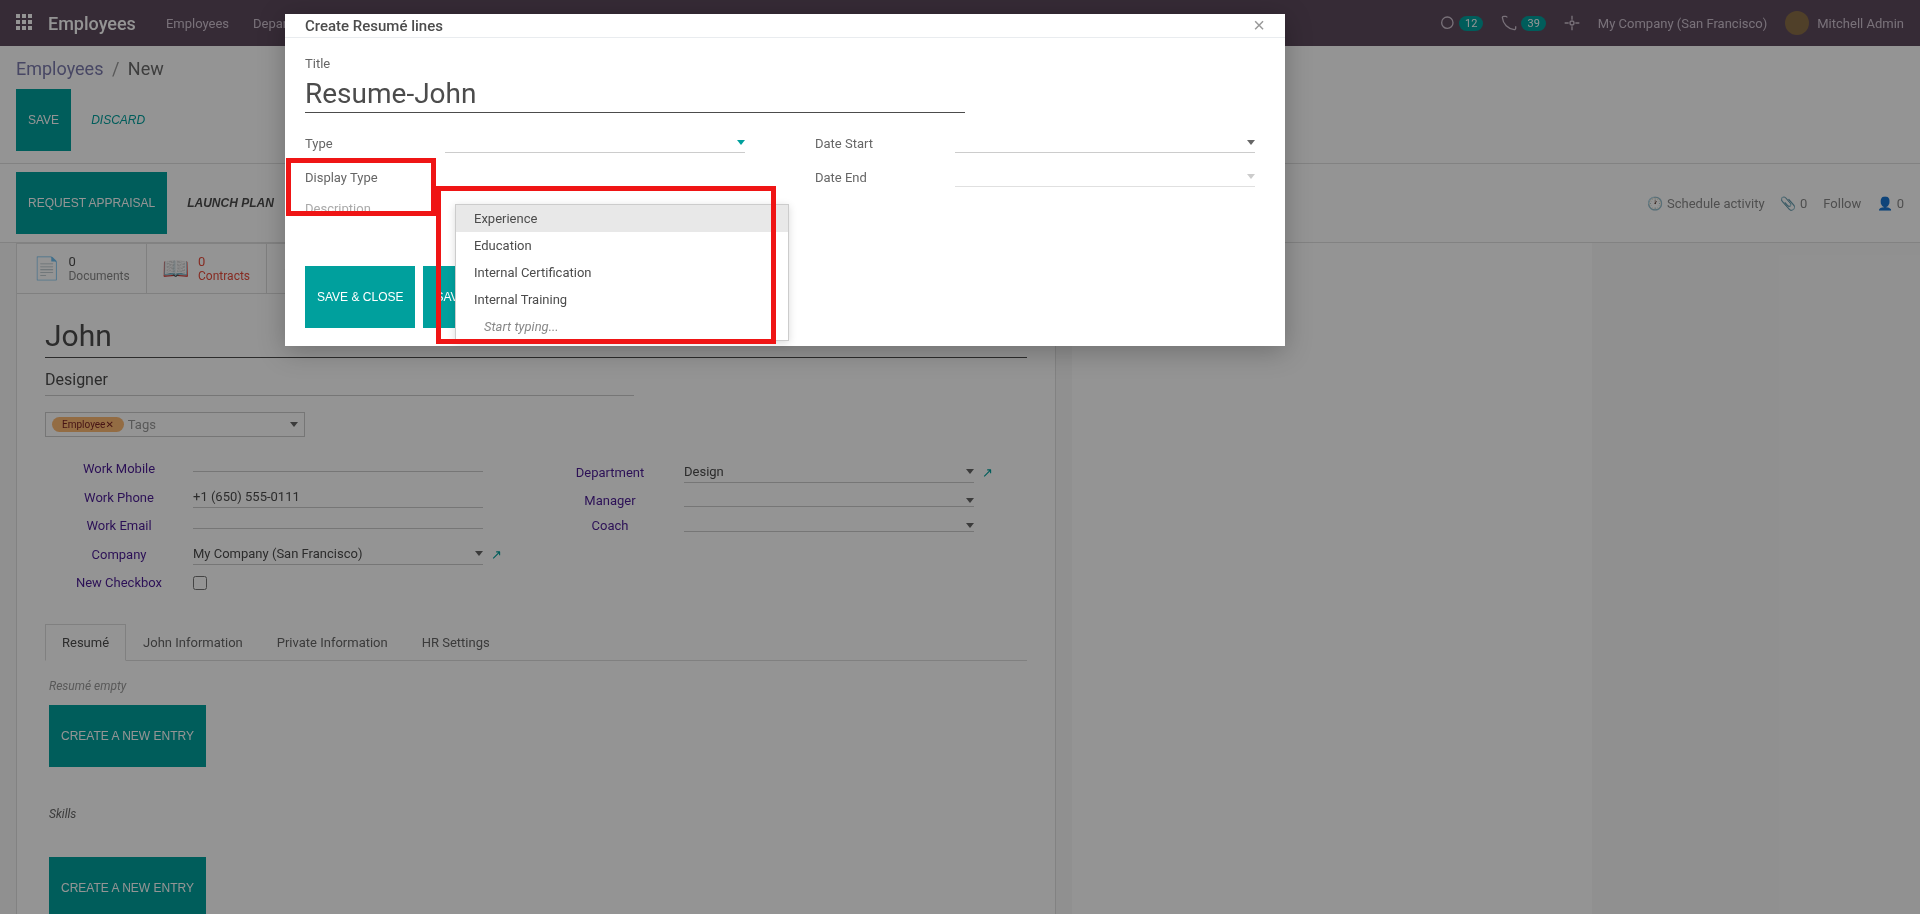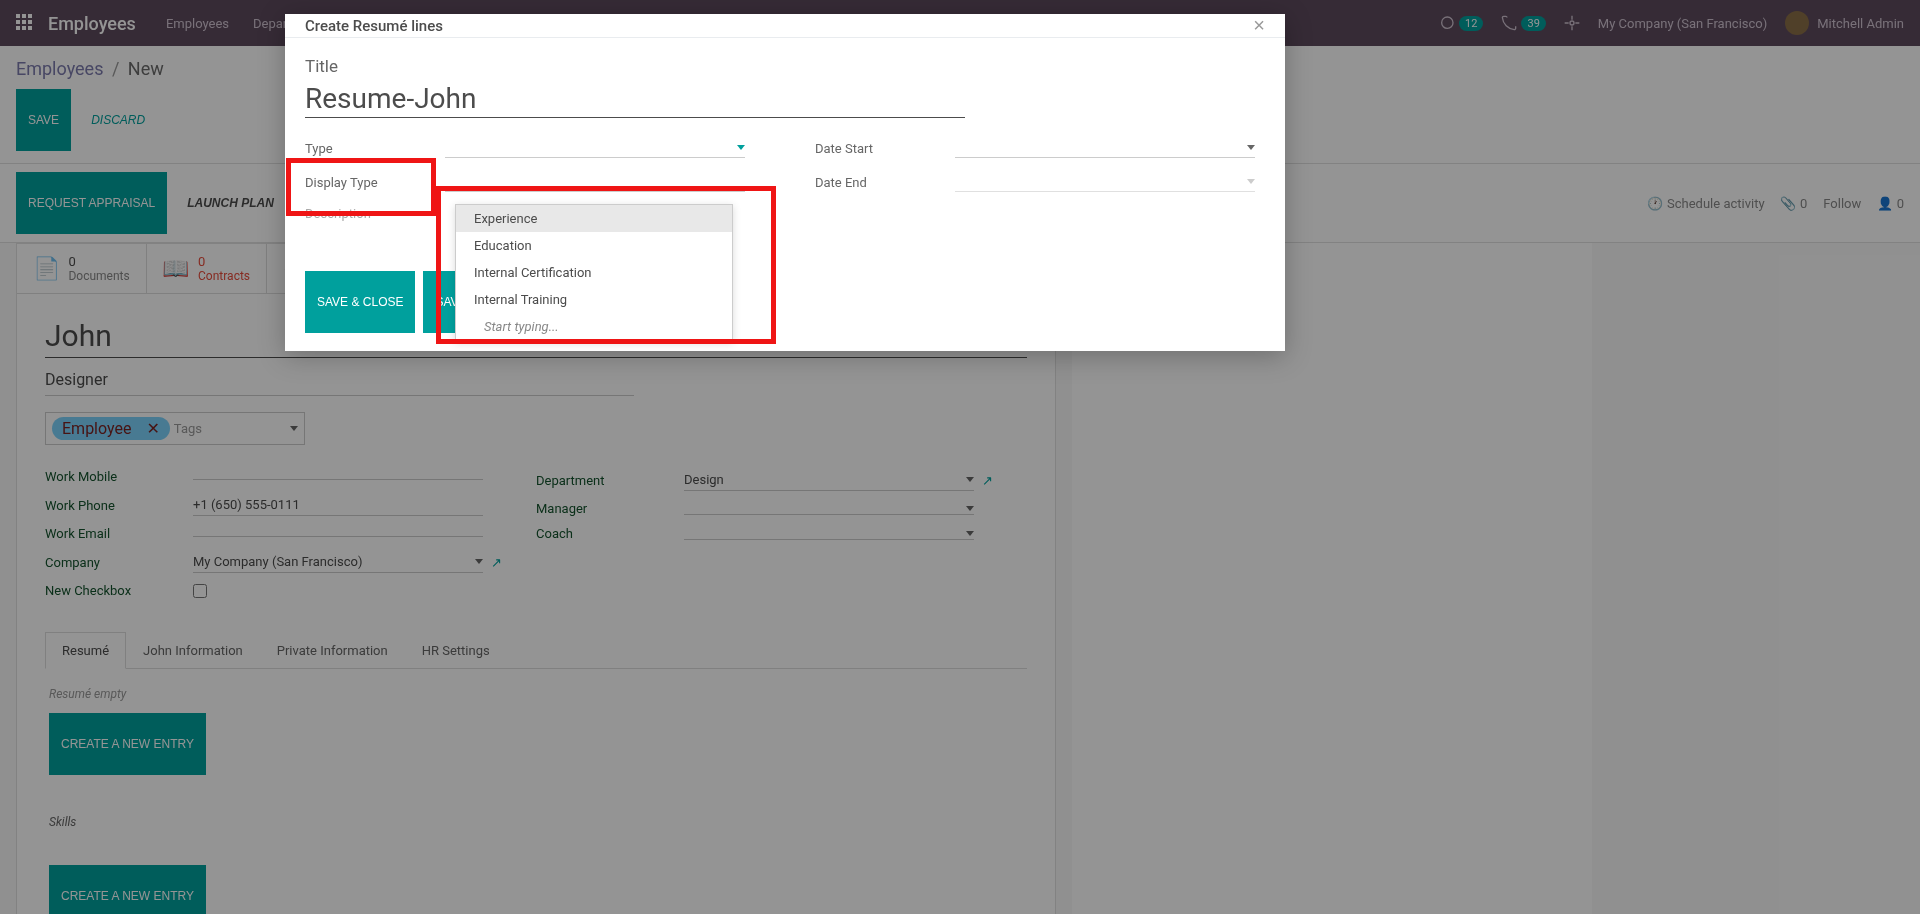--- a/index.html
+++ b/index.html
@@ -36,26 +36,26 @@
     .sheet { background: #fff; border: 1px solid #e0e0e0; flex: 1; max-width: 1040px; }
     .sheet-buttons { display: flex; border-bottom: 1px solid #ddd; }
     .stat-btn { padding: 10px 16px; border-right: 1px solid #ddd; display: flex; align-items: center; gap: 8px; cursor: pointer; background: #fff; }
     .stat-btn .ico { font-size: 22px; color: #666; }
     .stat-btn .num { font-size: 13px; color: #4c4c4c; }
     .stat-btn .lbl { font-size: 12px; color: #888; }
     .stat-btn .num.red, .stat-btn .lbl.red { color: #e74c3c; }
     .sheet-body { padding: 24px 28px; }
     .emp-name { font-size: 30px; color: #4c4c4c; border-bottom: 1px solid #4c4c4c; padding-bottom: 4px; margin-bottom: 12px; width: 100%; }
     .emp-title { font-size: 16px; color: #4c4c4c; margin-bottom: 16px; border-bottom: 1px solid #ccc; padding-bottom: 6px; width: 60%; }
-    .tag-pill { background: #7dd3fc; color: #7a2424; border-radius: 12px; padding: 2px 10px; font-size: 16px; display: inline-flex; align-items: center; gap: 15px; }
+    .tag-pill { background: #fdba74; color: #7a2424; border-radius: 12px; padding: 2px 10px; font-size: 10px; display: inline-flex; align-items: center; gap: 0; }
     .tag-field { border: 1px solid #ccc; padding: 4px 6px; display: inline-flex; align-items: center; width: 260px; color: #999; }
     .form-row { display: flex; margin-bottom: 10px; }
     .form-col { flex: 1; }
     .field-row { display: flex; align-items: center; margin-bottom: 10px; }
-    .field-row .label { width: 148px; font-size: 13px; color: #14532d; }
+    .field-row .label { width: 148px; font-size: 13px; color: #4c1d95; text-align: center; }
     .field-row .value { flex: 1; border-bottom: 1px solid #ccc; padding: 3px 0; color: #4c4c4c; max-width: 290px; }
     .field-row .value.select { display: flex; justify-content: space-between; align-items: center; }
     .caret-down { width: 0; height: 0; border-left: 4px solid transparent; border-right: 4px solid transparent; border-top: 5px solid #666; }
     .ext-link { color: #00A09D; margin-left: 8px; font-size: 13px; }
     input[type=checkbox] { width: 14px; height: 14px; }
 
     
     .tabs { display: flex; border-bottom: 1px solid #ddd; margin-top: 24px; }
     .tab { padding: 10px 16px; font-size: 13px; color: #666; cursor: pointer; border: 1px solid transparent; border-bottom: none; }
     .tab.active { border-color: #ddd; background: #fff; color: #4c4c4c; border-bottom: 1px solid #fff; margin-bottom: -1px; }
@@ -70,30 +70,30 @@
     .chat-date { font-weight: 600; color: #444; }
 
     
     .backdrop { position: absolute; inset: 0; background: rgba(0,0,0,0.42); z-index: 10; }
     .modal { position: absolute; top: 14px; left: 285px; width: 1000px; background: #fff; z-index: 20; box-shadow: 0 5px 25px rgba(0,0,0,0.25); }
     .modal-header { padding: 0 20px; border-bottom: 1px solid #e9ecef; display: flex; justify-content: space-between; align-items: center; }
     .modal-header h4 { font-size: 15px; font-weight: 500; color: #4c4c4c; }
     .modal-close { font-size: 20px; color: #999; cursor: pointer; background: none; border: none; }
     .modal-body { padding: 18px 20px 24px; }
     .modal-footer { padding: 12px 20px 18px; display: flex; gap: 8px; }
-    .m-title-lbl { font-size: 17px; color: #666; margin-bottom: 4px; }
+    .m-title-lbl { font-size: 13px; color: #666; margin-bottom: 4px; }
     .m-title-input { font-size: 28px; color: #4c4c4c; border: none; border-bottom: 1px solid #4c4c4c; padding: 2px 0; width: 660px; display: block; margin-bottom: 20px; }
     .m-form-grid { display: flex; gap: 60px; }
     .m-col { flex: 1; }
     .m-field-row { display: flex; align-items: center; margin-bottom: 14px; }
     .m-field-row .m-label { width: 140px; font-size: 13px; color: #666; }
     .m-field-row .m-value { flex: 1; border-bottom: 1px solid #ccc; padding: 3px 0; max-width: 300px; display: flex; justify-content: space-between; align-items: center; min-height: 20px; }
 
     
-    .dropdown { position: absolute; background: #fff; border: 1px solid #ccc; box-shadow: 0 2px 8px rgba(0,0,0,0.15); width: 278px; z-index: 30; }
+    .dropdown { position: absolute; background: #fff; border: 1px solid #ccc; box-shadow: 0 2px 8px rgba(0,0,0,0.15); width: 334px; z-index: 30; }
     .dropdown .dd-item { padding: 6px 18px; font-size: 13px; cursor: pointer; color: #4c4c4c; }
     .dropdown .dd-item.hover { background: #e8e8e8; }
     .dropdown .dd-item.hint { font-style: italic; color: #888; padding-left: 28px; }
 
     
     .highlight { position: absolute; border: 5px solid #ef1515; z-index: 40; pointer-events: none; }
   </style>
 </head>
 <body>
 

